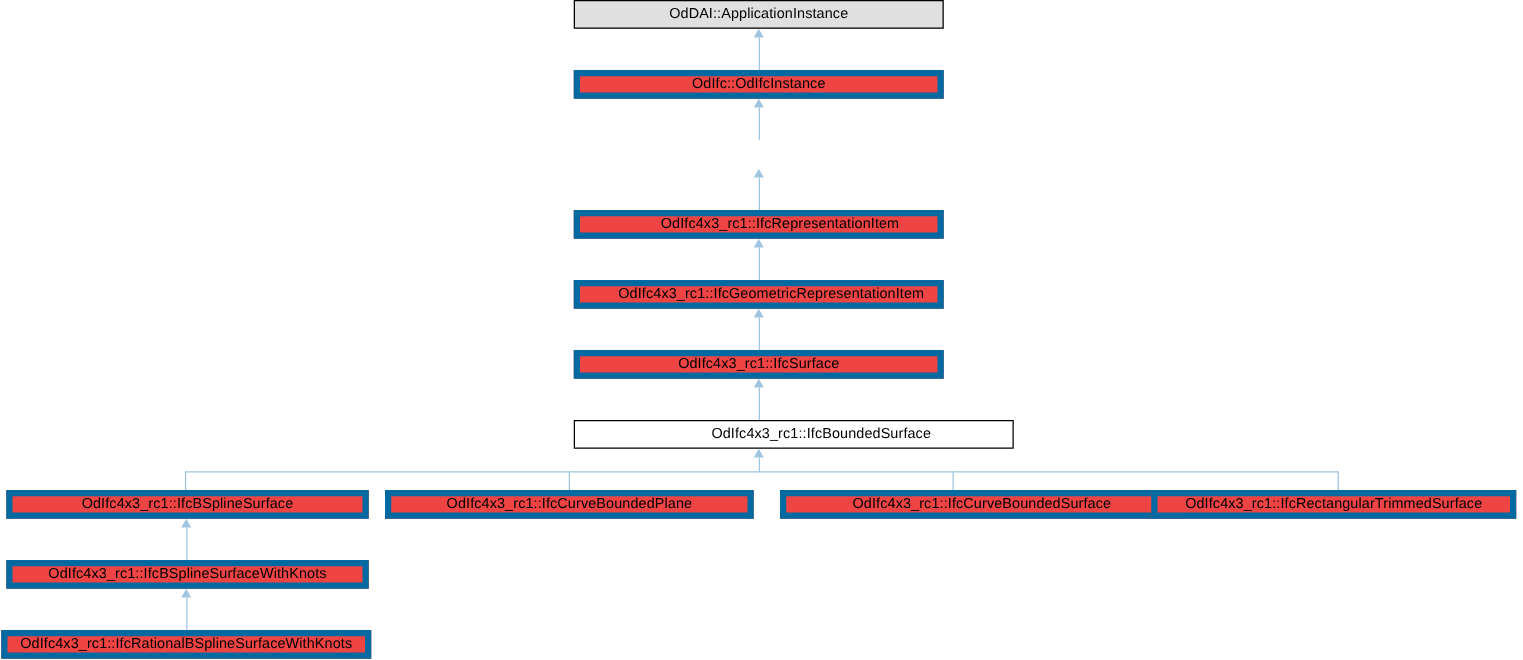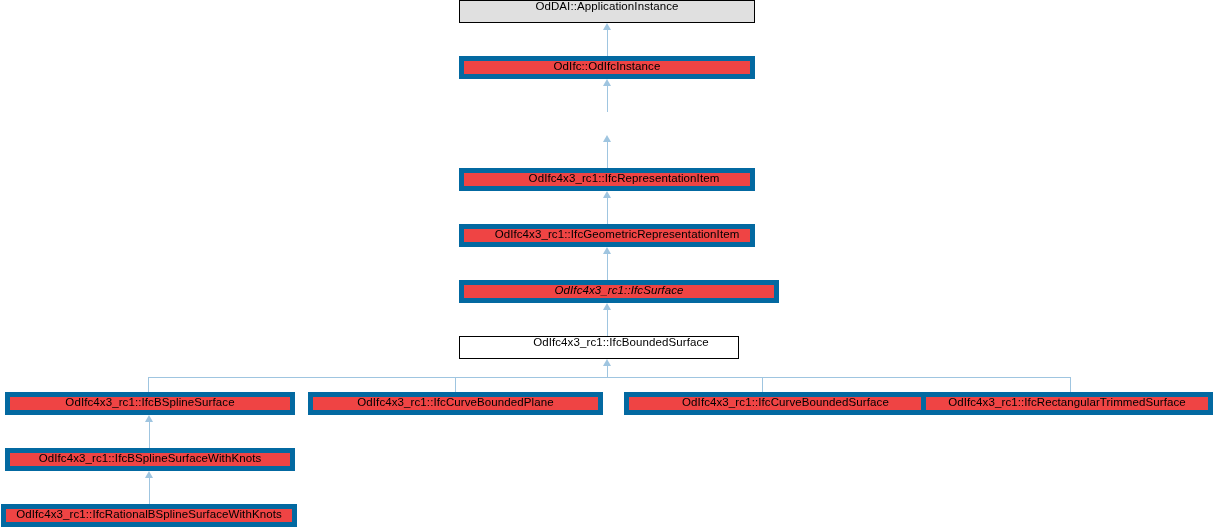--- a/index.html
+++ b/index.html
@@ -14,20 +14,21 @@
     height: 528px;
     background: #ffffff;
     font-family: "Liberation Sans", sans-serif;
     overflow: hidden;
   }
   
   .node {
     position: absolute;
     box-sizing: border-box;
     display: flex;
+    align-items: center;
     justify-content: center;
     text-align: center;
     font-size: 11.5px;
     line-height: 1;
     color: #000000;
     white-space: nowrap;
     letter-spacing: 0.1px;
   }
   .node.child {
     background: #ef4444;
@@ -110,25 +111,25 @@
 
 
   <div class="node child" style="left:459px; top:168px; width:296px; height:23px;padding-left:34px;">
     <span>OdIfc4x3_rc1::IfcRepresentationItem</span>
   </div>
 
   <div class="node child" style="left:459px; top:224px; width:296px; height:23px;padding-left:20px;">
     <span>OdIfc4x3_rc1::IfcGeometricRepresentationItem</span>
   </div>
 
-  <div class="node child" style="left:459px; top:280px; width:320px; height:23px;font-style:italic;">
+  <div class="node child" style="left:459px; top:280px; width:296px; height:23px;">
     <span>OdIfc4x3_rc1::IfcSurface</span>
   </div>
 
-  <div class="node current" style="left:459px; top:336px; width:280px; height:23px;padding-left:44px;">
+  <div class="node current" style="left:459px; top:336px; width:352px; height:23px;padding-left:44px;">
     <span>OdIfc4x3_rc1::IfcBoundedSurface</span>
   </div>
 
   <div class="node child" style="left:5px; top:392px; width:290px; height:23px;">
     <span>OdIfc4x3_rc1::IfcBSplineSurface</span>
   </div>
 
   <div class="node child" style="left:308px; top:392px; width:295px; height:23px;">
     <span>OdIfc4x3_rc1::IfcCurveBoundedPlane</span>
   </div>

